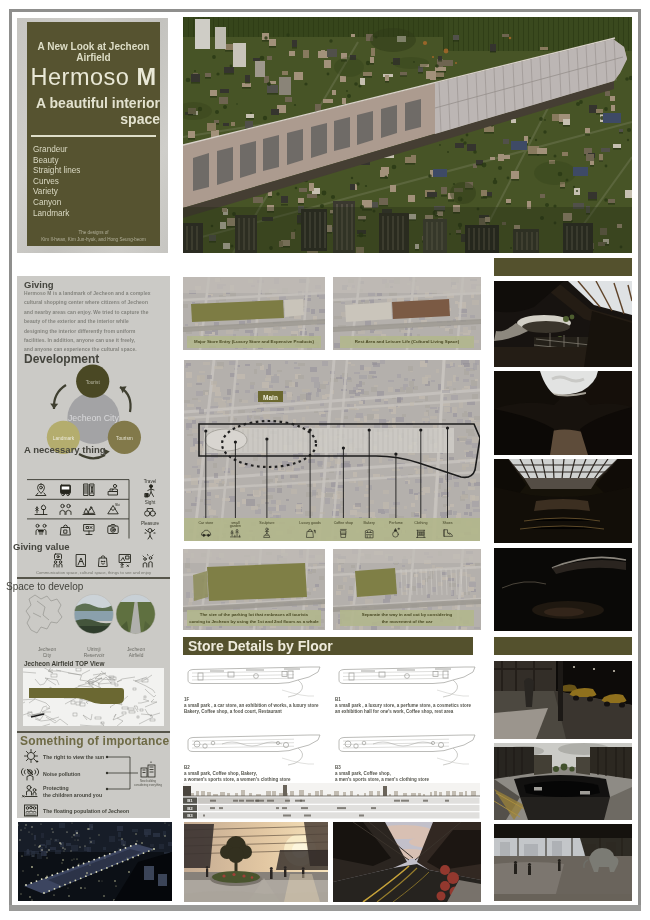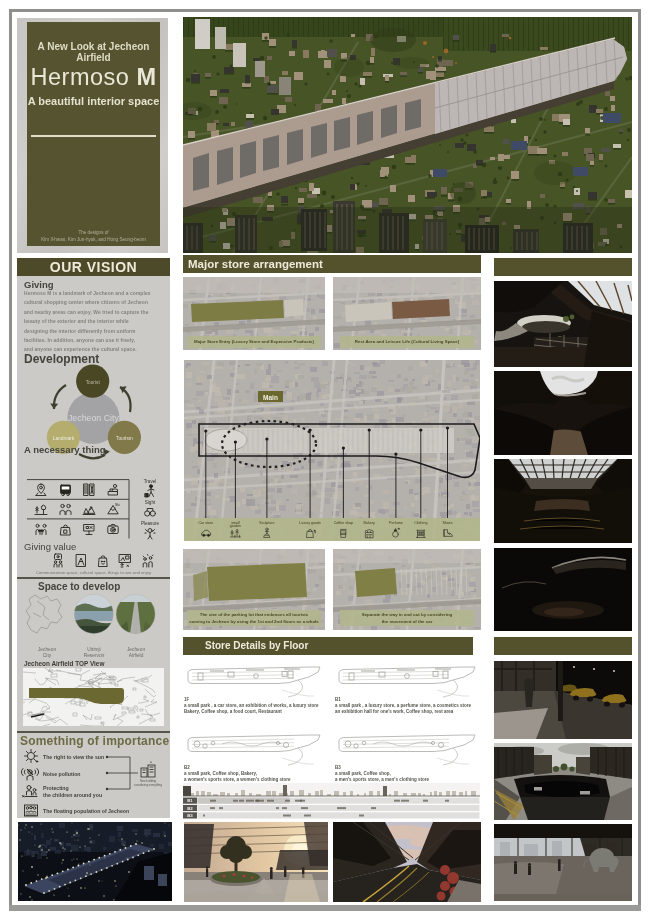--- a/index.html
+++ b/index.html
@@ -1,21 +1,22 @@
 <!DOCTYPE html>
 <html><head><meta charset="utf-8"><style>html,body{margin:0;padding:0;background:#fff}*{box-sizing:border-box}.page{position:relative;width:650px;height:920px;background:#fff;font-family:"Liberation Sans",sans-serif;overflow:hidden}.abs{position:absolute}.bar{position:absolute;background:#54512d;color:#eeeadb;font-weight:bold}.cap{position:absolute;background:rgba(178,182,140,.88);color:#4a4a24;font-weight:bold;text-align:center}</style></head><body>
 <div class="page">
     <div class="abs" style="left:9px;top:9px;width:632px;height:899px;border:3px solid #8f8f8d;border-bottom:none"></div>
     <div class="abs" style="left:9px;top:905px;width:632px;height:6px;background:#9a9a98"></div>
     <div class="abs" style="left:17px;top:18px;width:151px;height:235px;background:linear-gradient(115deg,#c6c5c1 0%,#cfceca 30%,#c3c2be 55%,#cfceca 80%,#c6c5c1 100%)"></div>
     <div class="abs" style="left:27px;top:22px;width:133px;height:224px;background:#565330"></div>
     <div class="abs" style="left:27px;top:41px;width:133px;text-align:center;font-size:10px;font-weight:bold;color:#ddddc6">A New Look at Jecheon Airfield</div>
     <div class="abs" style="left:27px;top:64px;width:133px;text-align:center;font-size:23.5px;color:#e9e8d6;letter-spacing:0.5px">Hermoso <b>M</b></div>
-    <div class="abs" style="left:27px;top:95px;width:133px;text-align:center;font-size:11px;font-weight:bold;color:#e3e2cf">A beautiful interior space</div>
+    <div class="abs" style="left:27px;top:95px;width:133px;text-align:right;font-size:14px;font-weight:bold;color:#e3e2cf">A beautiful interior space</div>
     <div class="abs" style="left:31px;top:135px;width:125px;height:1.5px;background:#dfdec9"></div>
+    <div class="abs" style="left:33px;top:145px;width:120px;font-size:8.2px;line-height:10.6px;color:#dad9c3">Grandeur<br>Beauty<br>Straight lines<br>Curves<br>Variety<br>Canyon<br>Landmark</div>
     <div class="abs" style="left:27px;top:230px;width:133px;text-align:center;font-size:4.6px;line-height:6.5px;color:#b2b09a">The designs of<br>Kim Il-hwan, Kim Jun-hyuk, and Hong Seung-beom</div>
     <div class="abs" style="left:183px;top:17px;width:449px;height:236px;overflow:hidden">
       <svg width="449" height="236" viewBox="0 0 449 236" style="display:block">
         <rect width="449" height="236" fill="#475426"></rect>
         <g>
           <rect x="0" y="0" width="449" height="20" fill="#36451b"></rect>
           <rect x="260" y="0" width="189" height="34" fill="#3a491e"></rect>
           <rect x="0" y="0" width="1" height="20" fill="#2c3a14" opacity="0.7"></rect>
           <rect x="5" y="0" width="1" height="20" fill="#2c3a14" opacity="0.7"></rect>
           <rect x="10" y="0" width="1" height="20" fill="#2c3a14" opacity="0.7"></rect>
@@ -653,21 +654,20 @@
         </g>
         <rect x="0" y="190" width="449" height="46" fill="#232b14" opacity="0.35"></rect>
         <g fill="#3e4a66">
           <rect x="420" y="96" width="18" height="10"></rect>
           <rect x="328" y="124" width="16" height="9"></rect>
           <rect x="250" y="152" width="14" height="8"></rect>
           <rect x="390" y="150" width="15" height="9"></rect>
         </g>
       </svg>
     </div>
-    <div class="bar" style="left:17px;top:258px;width:153px;height:18px;font-size:14px;text-align:center;line-height:18px;letter-spacing:0.5px;background:#4d4a29">OUR VISION</div>
     <div class="abs" style="left:17px;top:276px;width:153px;height:542px;background:#cbcac6"></div>
     <div class="abs" style="left:24px;top:279px;font-size:9.5px;font-weight:bold;color:#45453e">Giving</div>
     <div class="abs" style="left:24px;top:289px;width:142px;font-size:4.9px;line-height:9.4px;color:#83837d;font-weight:bold;letter-spacing:0.1px;white-space:nowrap">Hermoso M is a landmark of Jecheon and a complex<br>cultural shopping center where citizens of Jecheon<br>and nearby areas can enjoy. We tried to capture the<br>beauty of the exterior and the interior while<br>designing the interior differently from uniform<br>facilities. In addition, anyone can use it freely,<br>and anyone can experience the cultural space.</div>
     <div class="abs" style="left:24px;top:352px;font-size:12px;font-weight:bold;color:#45453e">Development</div>
     <div class="abs" style="left:17px;top:364px;width:153px;height:100px">
       <svg width="153" height="100" viewBox="0 0 153 100" style="display:block">
         <circle cx="76.4" cy="54" r="26" fill="#a3a3a5"></circle>
         <text x="76.4" y="57" font-size="8.8" fill="#d8d8da" text-anchor="middle" font-family="Liberation Sans">Jecheon City</text>
         <circle cx="75.7" cy="17.2" r="16.6" fill="#4a4824"></circle>
         <text x="75.7" y="19.5" font-size="4.8" fill="#b9b8a4" text-anchor="middle" font-family="Liberation Sans">Tourist</text>
@@ -772,21 +772,21 @@
           <path d="M6.8,8 Q7,7 7.9,8 M4.2,5.9 V3.5 H9.8 V5.9"></path>
         </g>
         <text x="133" y="48.5" font-size="4.6" fill="#35352e" text-anchor="middle" font-family="Liberation Sans">Pleasure</text>
         <g transform="translate(126,50)" stroke="#26261e" stroke-width="0.9" fill="none" stroke-linecap="round" stroke-linejoin="round">
           <circle cx="7" cy="4.5" r="2"></circle>
           <path d="M7,6.5 V10 M7,10 L5,13 M7,10 L9,13 M4.5,5.5 L2.5,3.5 M9.5,5.5 L11.5,3.5"></path>
           <path d="M2,7 l1,0 M11,7 l1,0" stroke-width="1.2"></path>
         </g>
       </svg>
     </div>
-    <div class="abs" style="left:24px;top:541px;font-size:9.5px;font-weight:normal;color:#45453e">Giving value</div>
+    <div class="abs" style="left:13px;top:541px;font-size:9.5px;font-weight:bold;color:#45453e">Giving value</div>
     <div class="abs" style="left:17px;top:551px;width:153px;height:26px">
       <svg width="153" height="26" viewBox="0 0 153 26" style="display:block">
         <g transform="translate(34,2)" stroke="#26261e" stroke-width="0.9" fill="none" stroke-linecap="round" stroke-linejoin="round">
           <rect x="3.5" y="1" width="7" height="5.5" rx="1"></rect>
           <circle cx="7" cy="3.7" r="1.1"></circle>
           <path d="M3,14 V11.5 Q4.5,9.8 6,11.5 V14 M8,14 V11.5 Q9.5,9.8 11,11.5 V14"></path>
           <circle cx="4.5" cy="9" r="1.2"></circle>
           <circle cx="9.5" cy="9" r="1.2"></circle>
         </g>
         <g transform="translate(57,2)" stroke="#26261e" stroke-width="0.9" fill="none" stroke-linecap="round" stroke-linejoin="round">
@@ -809,21 +809,21 @@
         <g transform="translate(124,2)" stroke="#26261e" stroke-width="0.9" fill="none" stroke-linecap="round" stroke-linejoin="round">
           <circle cx="4" cy="6" r="1.3"></circle>
           <circle cx="9.5" cy="5" r="1.3"></circle>
           <path d="M2.2,14 V10.5 Q4,8.8 5.8,10.5 V14 M7.8,14 V9.5 Q9.5,7.8 11.2,9.5 V14"></path>
           <path d="M2,3 l1,1 M12,2 l-1,1 M6.5,1.5 l0.5,1" stroke-width="0.8"></path>
         </g>
       </svg>
     </div>
     <div class="abs" style="left:17px;top:570px;width:153px;text-align:center;font-size:4.2px;color:#75756d">Communication space, cultural space, things to see and enjoy</div>
     <div class="abs" style="left:17px;top:576.5px;width:153px;height:2px;background:#56554a"></div>
-    <div class="abs" style="left:38px;top:581px;font-size:10px;font-weight:bold;color:#45453e">Space to develop</div>
+    <div class="abs" style="left:6px;top:581px;font-size:10px;font-weight:normal;color:#45453e">Space to develop</div>
     <div class="abs" style="left:17px;top:593px;width:153px;height:52px">
       <svg width="153" height="52" viewBox="0 0 153 52" style="display:block">
         <g stroke="#9a9a96" stroke-width="0.8" fill="none">
           <path d="M18,2 L24,6 L30,3 L34,8 L40,6 L44,12 L41,18 L45,24 L40,30 L34,29 L30,36 L24,34 L20,40 L14,37 L10,30 L13,24 L9,18 L14,12 L12,6 Z"></path>
           <path d="M20,8 L28,14 L26,22 L32,27 M16,20 L24,24"></path>
         </g>
         <defs>
           <clipPath id="c1">
             <circle cx="76.8" cy="21" r="19.6"></circle>
           </clipPath>
@@ -984,21 +984,20 @@
           <path d="M134,15 v-1.5"></path>
         </g>
         <text x="131" y="34" font-size="2.8" fill="#55554d" text-anchor="middle" font-family="Liberation Sans">New building</text>
         <text x="131" y="37.5" font-size="2.8" fill="#55554d" text-anchor="middle" font-family="Liberation Sans">considering everything</text>
       </svg>
     </div>
     <div class="abs" style="left:43px;top:754px;font-size:5.2px;font-weight:bold;color:#44443c">The right to view the sun</div>
     <div class="abs" style="left:43px;top:771px;font-size:5.2px;font-weight:bold;color:#44443c">Noise pollution</div>
     <div class="abs" style="left:43px;top:785px;width:70px;font-size:5.2px;line-height:7px;font-weight:bold;color:#44443c">Protecting<br>the children around you</div>
     <div class="abs" style="left:43px;top:808px;font-size:5.2px;font-weight:bold;color:#44443c">The floating population of Jecheon</div>
-    <div class="bar" style="left:183px;top:255px;width:298px;height:18px;font-size:11.5px;line-height:18px;padding-left:5px">Major store arrangement</div>
     <div class="abs" style="left:183px;top:277px;width:142px;height:73px;background:#b4b0ac;overflow:hidden">
       <svg width="142" height="73" viewBox="0 0 142 73" style="display:block;position:absolute;left:0;top:0">
         <rect width="142" height="73" fill="#b4b0ac"></rect>
         <g opacity="0.55">
           <rect x="19" y="59" width="7" height="3" fill="#c8c0b2"></rect>
           <rect x="105" y="33" width="5" height="3" fill="#c8c0b2"></rect>
           <rect x="4" y="59" width="5" height="5" fill="#a29fa6"></rect>
           <rect x="96" y="19" width="7" height="4" fill="#a29fa6"></rect>
           <rect x="124" y="2" width="3" height="4" fill="#c8c0b2"></rect>
           <rect x="95" y="68" width="6" height="4" fill="#c8c0b2"></rect>
@@ -2668,21 +2667,21 @@
           <line x1="113" y1="20" x2="114" y2="46"></line>
           <line x1="118" y1="20" x2="119" y2="46"></line>
           <line x1="123" y1="20" x2="124" y2="46"></line>
           <line x1="128" y1="20" x2="129" y2="46"></line>
           <line x1="133" y1="20" x2="134" y2="46"></line>
         </g>
         <polygon points="0,58 148,50 148,55 0,63" fill="#9a968f" opacity="0.8"></polygon>
       </svg>
       <div class="cap" style="left:7px;top:61px;width:134px;height:16px;font-size:4.4px;line-height:7.4px;padding-top:1px">Separate the way in and out by considering<br>the movement of the car</div>
     </div>
-    <div class="bar" style="left:183px;top:637px;width:290px;height:18px;font-size:10px;line-height:18px;padding-left:22px">Store Details by Floor</div>
+    <div class="bar" style="left:183px;top:637px;width:290px;height:18px;font-size:14px;line-height:18px;padding-left:5px">Store Details by Floor</div>
     <div class="abs" style="left:184px;top:664px;width:142px;height:34px">
       <svg width="142" height="34" viewBox="0 0 142 34" style="display:block">
         <g stroke="#9e9e9a" stroke-width="0.7" fill="none">
           <path d="M4,9 Q4,6 9,5.5 L126,3 L136,3"></path>
           <path d="M4,9 V16 Q4,19.5 9,19.5 L94,19.5 Q106,19.5 114,16"></path>
           <path d="M136,3 L134,8 Q126,14 114,16"></path>
           <path d="M114,16 Q122,22 116,28 Q112,32 104,33" stroke="#b4b4b0"></path>
           <path d="M98,26 Q120,33 130,32" stroke-width="0.45" stroke="#bcbcb8"></path>
           <g stroke-width="0.35">
             <line x1="8" y1="9.0" x2="110" y2="7.2"></line>

